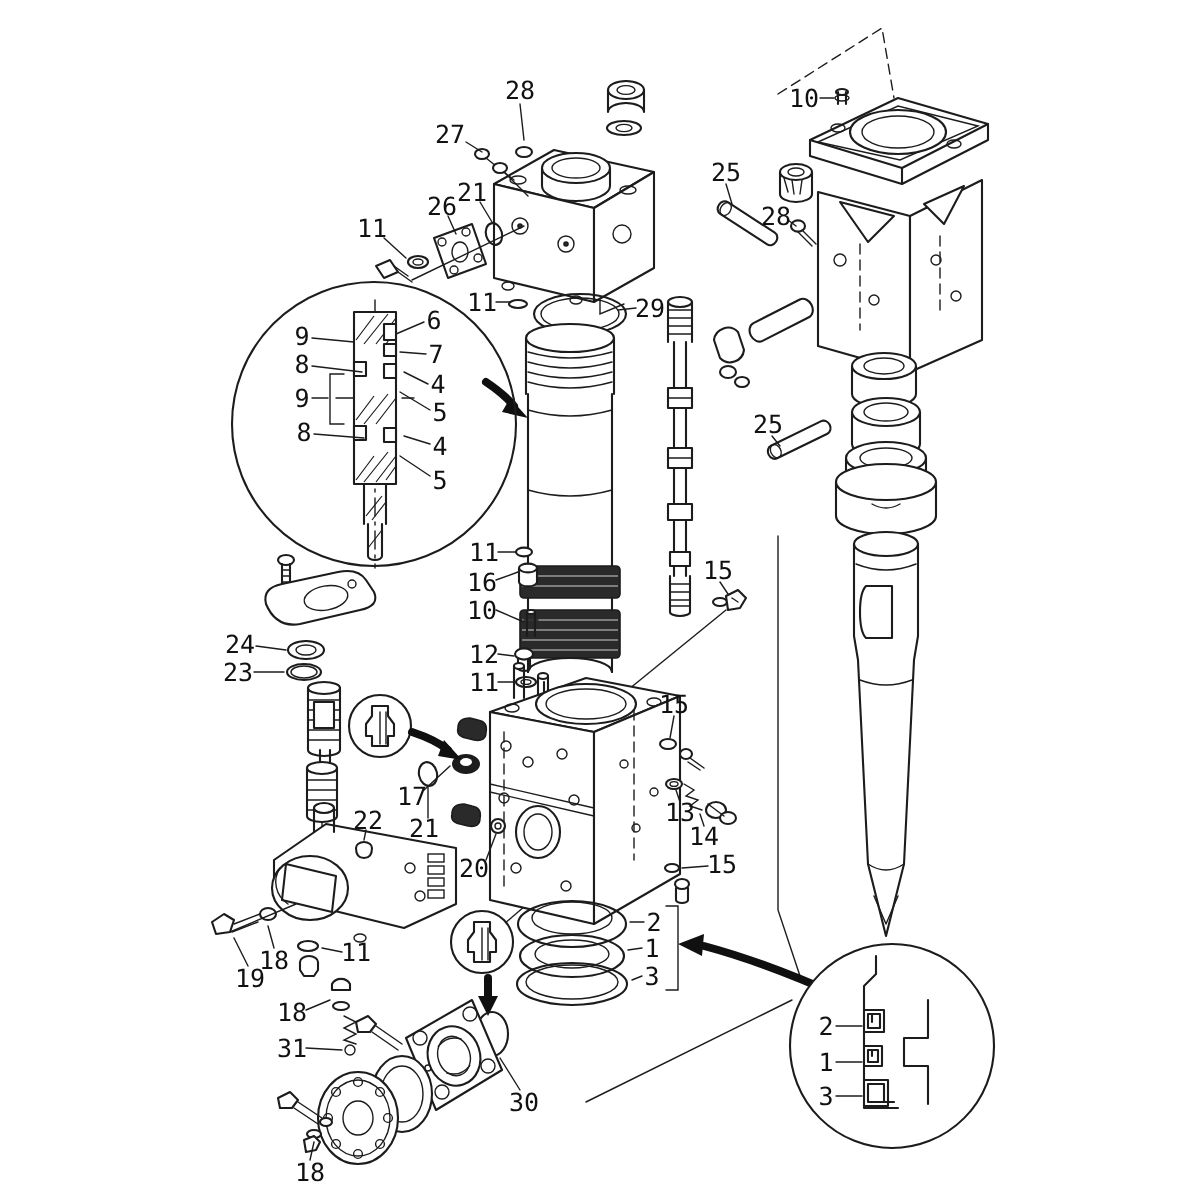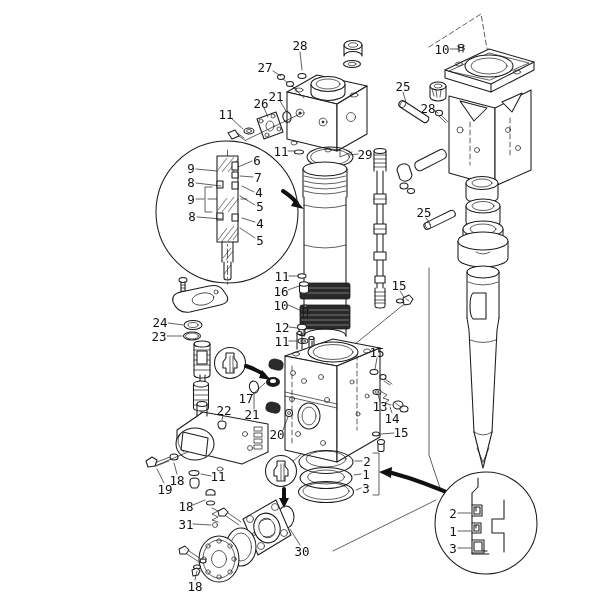--- a/index.html
+++ b/index.html
@@ -1,17 +1,17 @@
 <!DOCTYPE html>
 <html><head>
 <meta charset="utf-8">
 <style>
   html,body{margin:0;padding:0;background:#ffffff;}
   .stage{width:520px;height:600px;position:relative;background:#fff;overflow:hidden;
-         font-family:"DejaVu Sans Mono","Liberation Mono",monospace;padding-left:40px;}
+         font-family:"DejaVu Sans Mono","Liberation Mono",monospace;}
   svg{display:block;}
   .ln{fill:none;stroke:#1c1c1c;stroke-width:1.05;stroke-linecap:round;stroke-linejoin:round;}
   .thin{fill:none;stroke:#1c1c1c;stroke-width:.7;stroke-linecap:round;}
   .wh{fill:#ffffff;stroke:#1c1c1c;stroke-width:1.05;stroke-linejoin:round;}
   .dk{fill:#2a2a2a;stroke:#1c1c1c;stroke-width:.8;}
   .dash{stroke-dasharray:5 3;}
   .cl{stroke-dasharray:9 3 1.5 3;}
   .thick{fill:none;stroke:#101010;stroke-width:4;stroke-linecap:round;}
   .hatch{stroke:#1c1c1c;stroke-width:.6;}
   text.callout{font:500 12.5px "DejaVu Sans Mono","Liberation Mono",monospace;fill:#111;}

